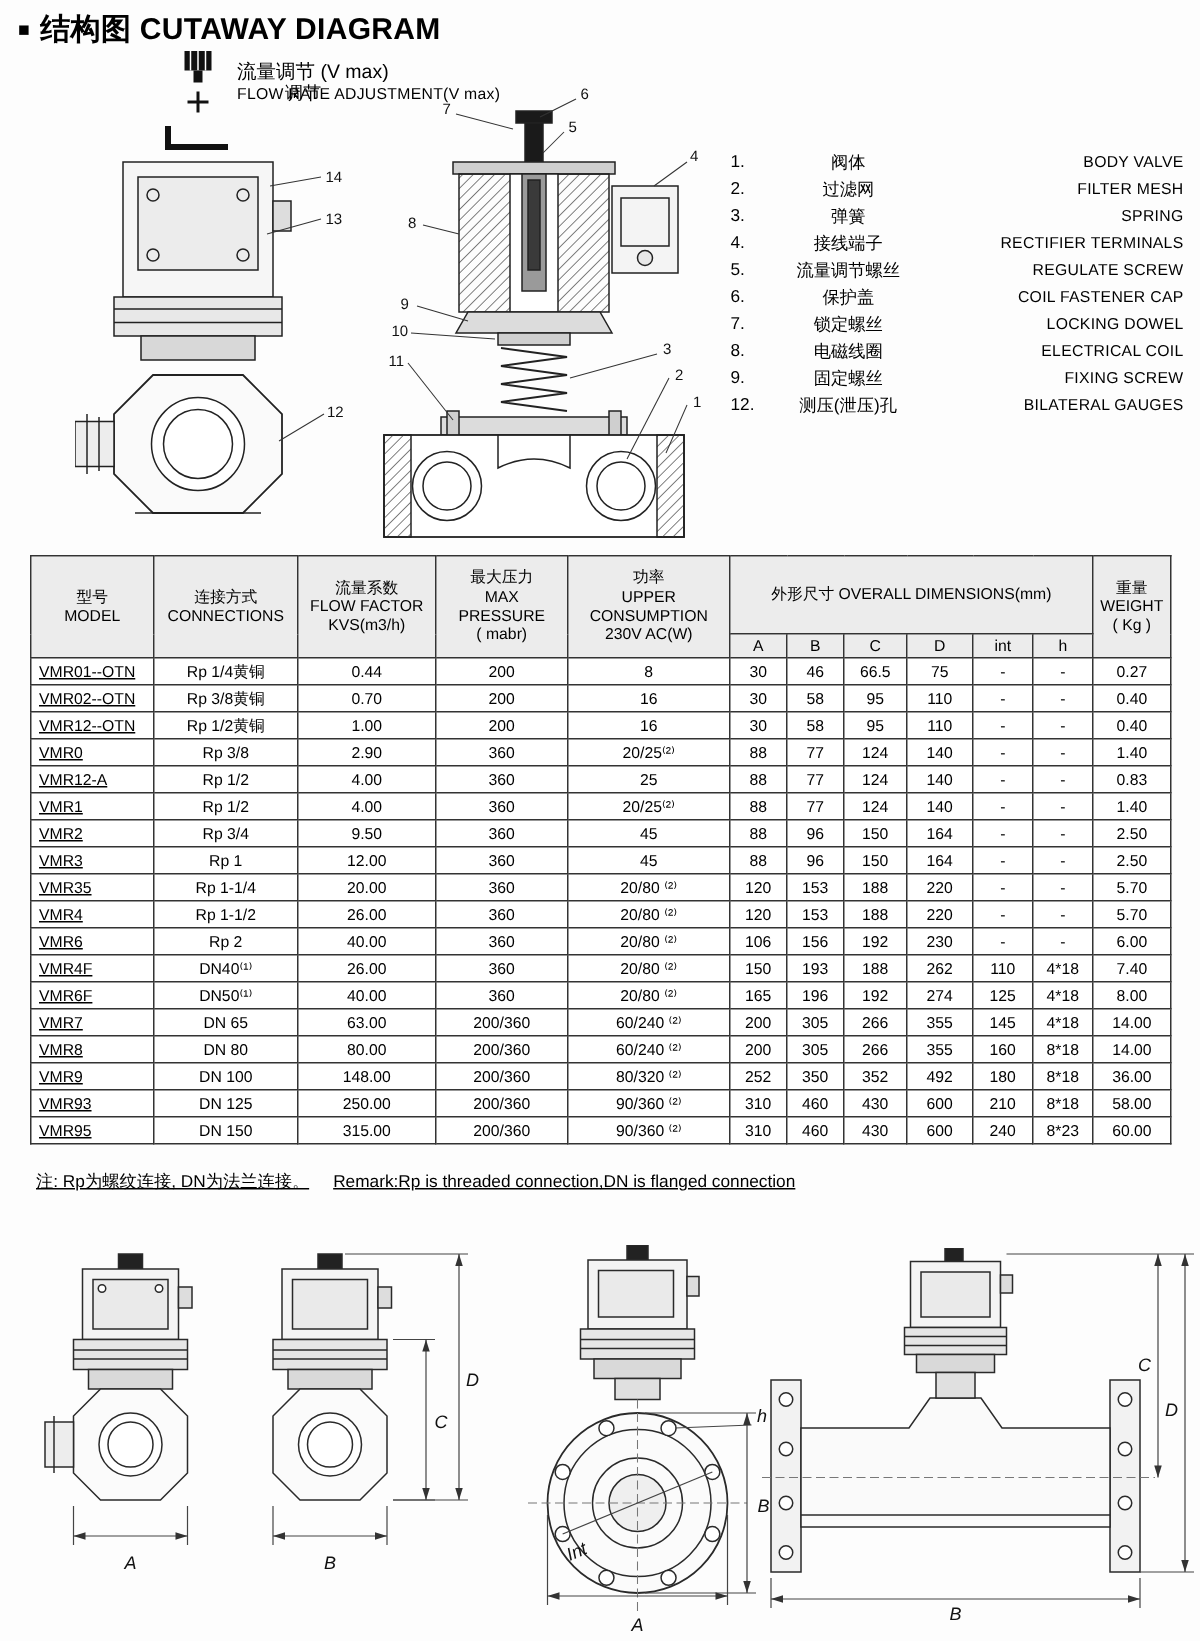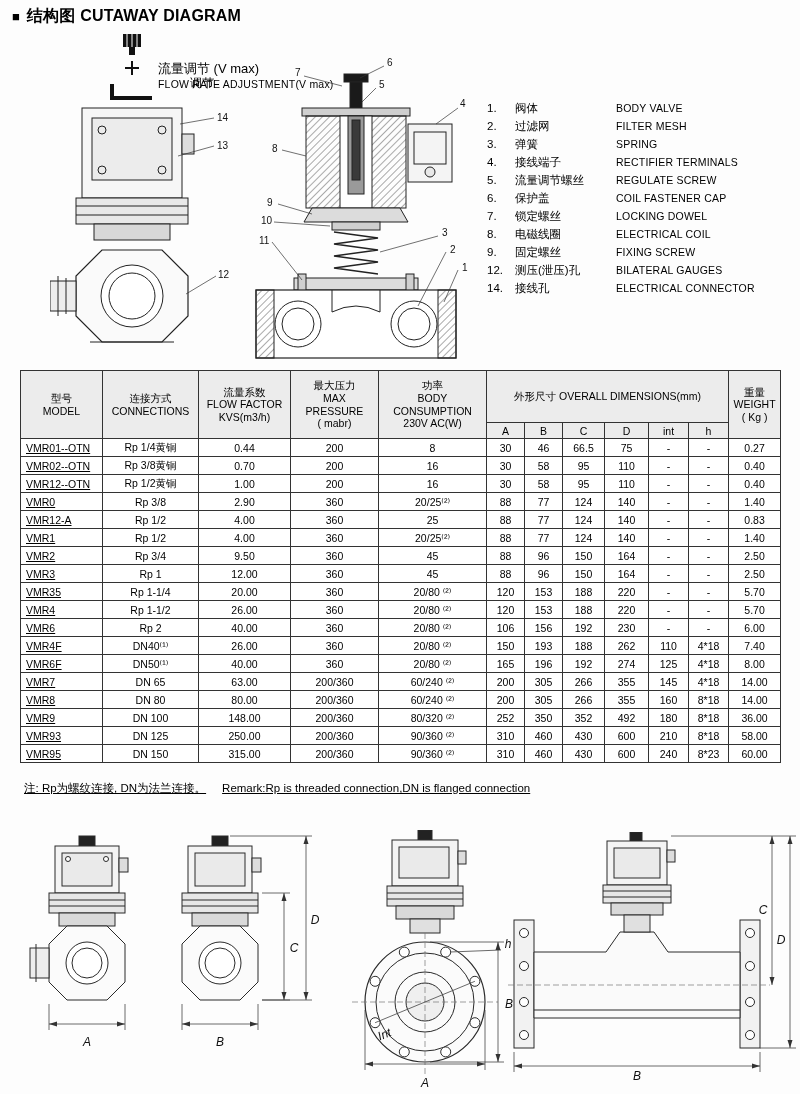--- a/index.html
+++ b/index.html
@@ -3,32 +3,32 @@
 <meta charset="utf-8">
 <style>
   * { margin:0; padding:0; box-sizing:border-box; }
   html,body { background:#ffffff; }
   .page {
     position:relative; width:800px; height:1094px; background:#fdfdfd;
     font-family:"Liberation Sans","DejaVu Sans",sans-serif; color:#000; overflow:hidden;
   }
   .hdr { position:absolute; left:12px; top:6px; display:flex; align-items:center; gap:7px; }
   .hdr .sq { font-size:13px; line-height:1; }
-  .hdr .t { font-size:16px; font-weight:bold; letter-spacing:.2px; }
-
-  .flow-label { position:absolute; left:158px; top:40px; line-height:1.3;margin-top:21px; }
+  .hdr .t { font-size:20px; font-weight:bold; letter-spacing:.2px; }
+
+  .flow-label { position:absolute; left:158px; top:40px; line-height:1.3; }
   .flow-zh { font-size:13px; }
   .flow-en { font-size:10.5px; position:relative; letter-spacing:.2px; }
   .flow-ov { position:absolute; left:32px; top:-2px; font-size:12px; background:transparent;text-align:center; }
 
   .parts { position:absolute; left:487px; top:99px; width:302px; }
   .part-row { display:flex; height:18px; align-items:center; font-size:11.5px; }
   .part-num { width:28px; }
-  .part-zh { width:101px; }
-  .part-en { flex:1; font-size:10.5px; letter-spacing:.2px; }
+  .part-zh { width:101px;text-align:center; }
+  .part-en { flex:1; font-size:10.5px; letter-spacing:.2px;text-align:right; }
 
   .dwg { position:absolute; }
   svg text { font-family:"Liberation Sans","DejaVu Sans",sans-serif; }
 
   table.spec { position:absolute; left:20px; top:370px; width:760px; border-collapse:collapse; table-layout:fixed; }
   .spec th, .spec td { border:1px solid #333; font-weight:normal; font-size:10.5px; text-align:center; padding:0 2px; white-space:nowrap; overflow:hidden; }
   .spec thead th { background:#ececec; }
   .spec thead tr.main th { height:52px; vertical-align:middle; line-height:1.2; }
   .spec thead tr.sub th { height:16px; }
   .spec tbody td { height:18px; background:#fff; }
@@ -209,25 +209,20 @@
       </div>
       <div class="part-row">
         <span class="part-num">9.</span>
         <span class="part-zh">固定螺丝</span>
         <span class="part-en">FIXING SCREW</span>
       </div>
       <div class="part-row">
         <span class="part-num">12.</span>
         <span class="part-zh">测压(泄压)孔</span>
         <span class="part-en">BILATERAL GAUGES</span>
-      </div>
-      <div class="part-row">
-        <span class="part-num">14.</span>
-        <span class="part-zh">接线孔</span>
-        <span class="part-en">ELECTRICAL CONNECTOR</span>
       </div>
     </div>
 
   <table class="spec">
     <colgroup>
       <col style="width:82px">
         <col style="width:96px">
         <col style="width:92px">
         <col style="width:88px">
       <col style="width:108px">
@@ -255,21 +250,21 @@
             <div>KVS(m3/h)</div>
         </th>
         <th rowspan="2">
           <div>最大压力</div>
             <div>MAX</div>
             <div>PRESSURE</div>
             <div>( mabr)</div>
         </th>
         <th rowspan="2">
           <div>功率</div>
-            <div>BODY</div>
+            <div>UPPER</div>
             <div>CONSUMPTION</div>
             <div>230V AC(W)</div>
         </th>
         <th colspan="6">
           <span>外形尺寸</span> <span>OVERALL DIMENSIONS(mm)</span>
         </th>
         <th rowspan="2">
           <div>重量</div>
             <div>WEIGHT</div>
             <div>( Kg )</div>

